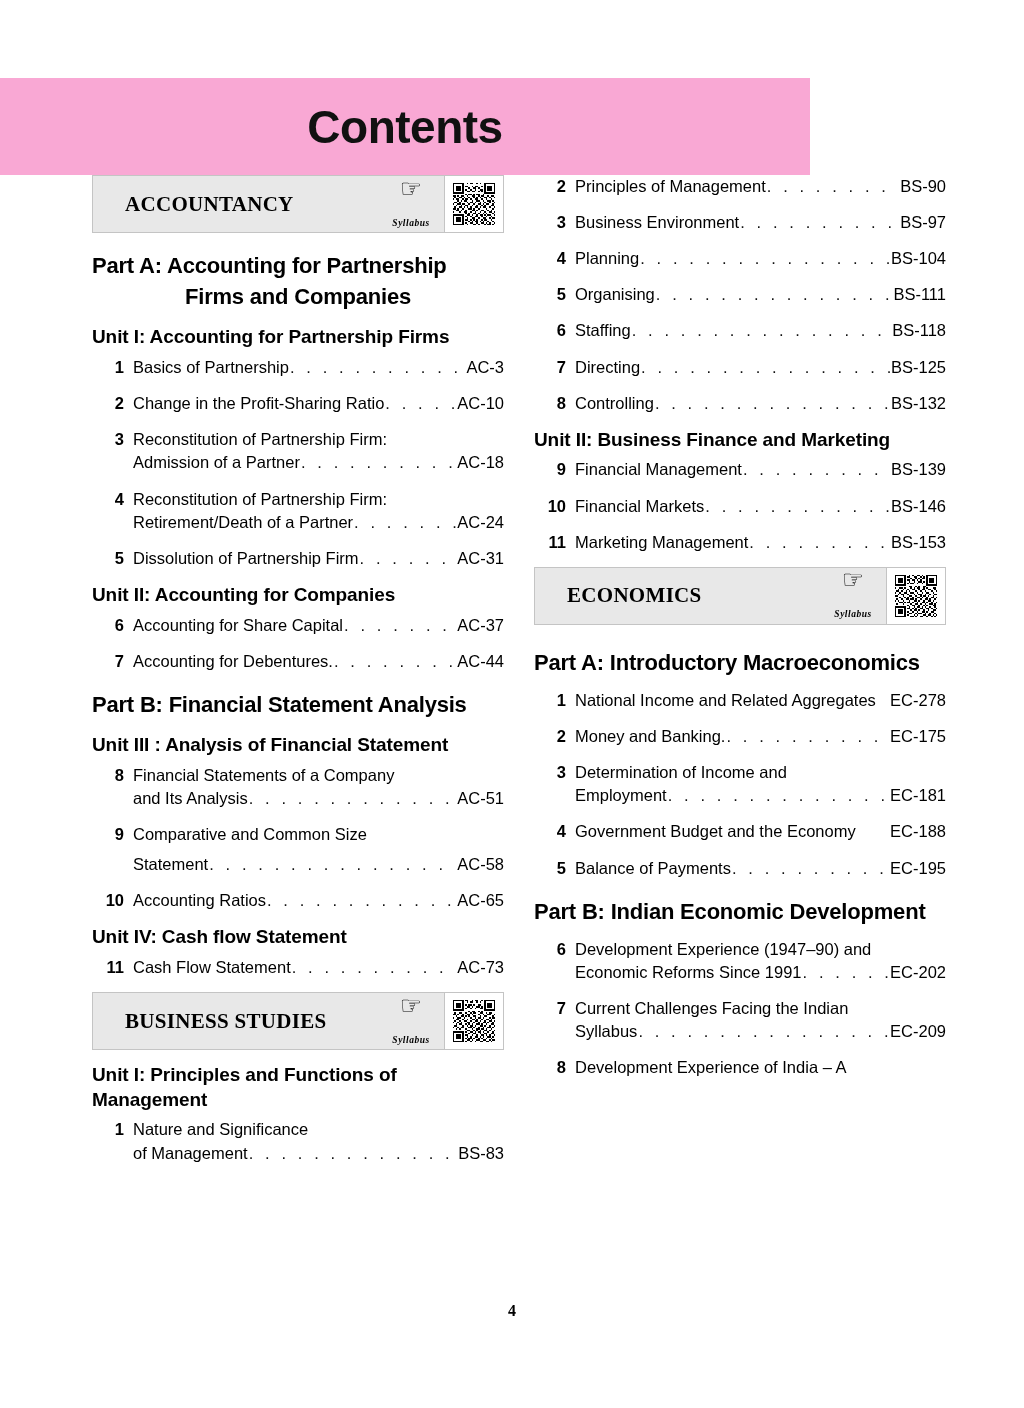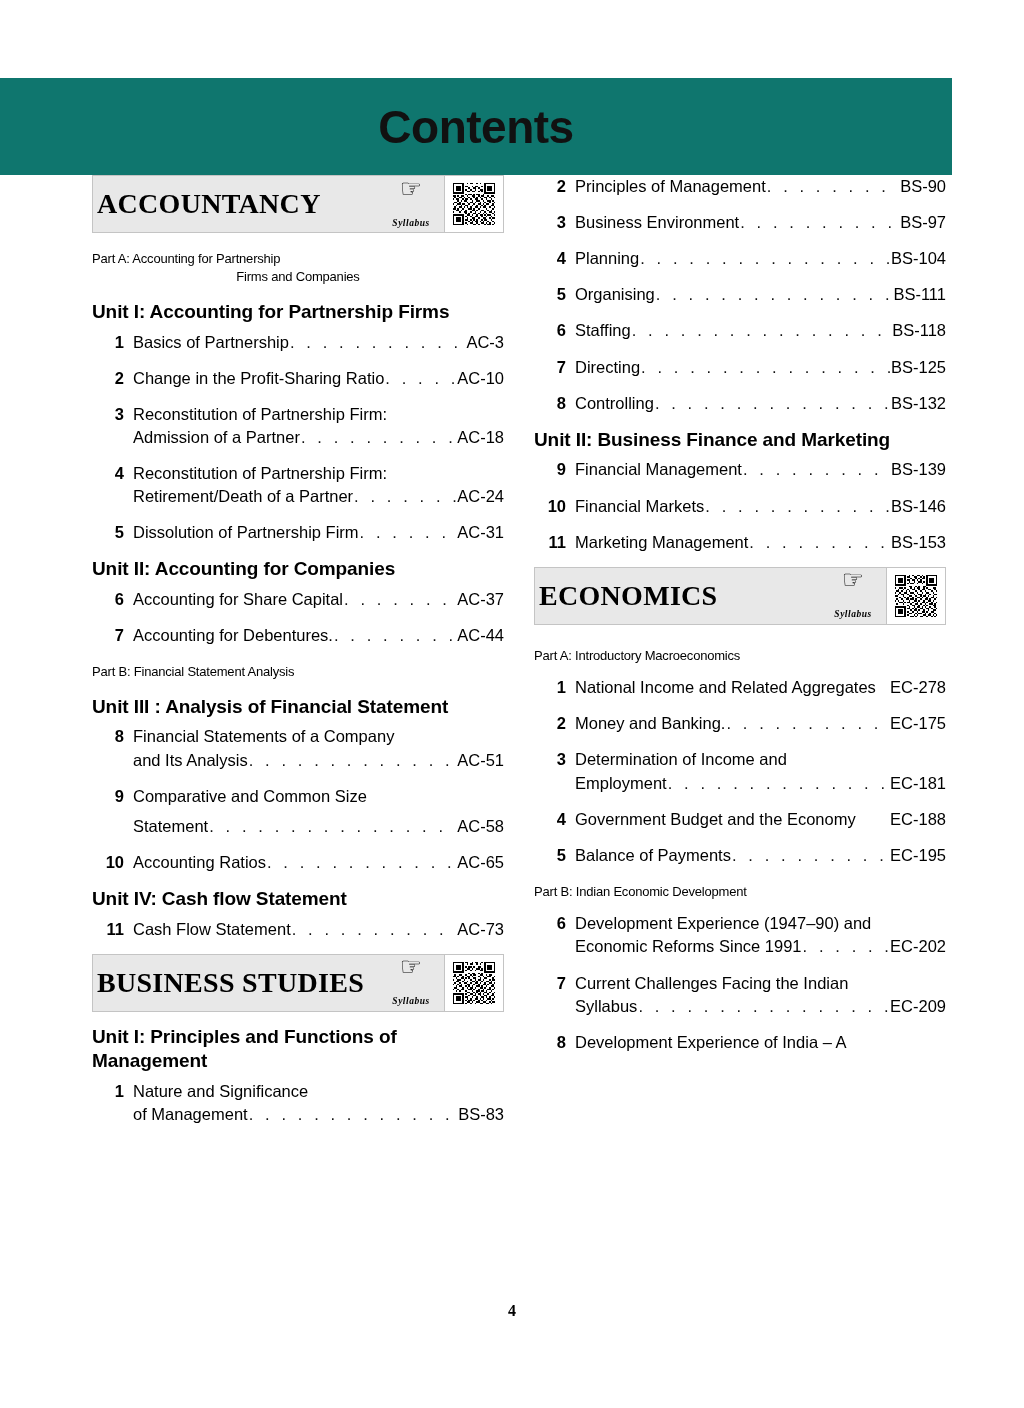--- a/index.html
+++ b/index.html
@@ -14,23 +14,23 @@
     font-family: "Liberation Sans", sans-serif;
     color: #000000;
     overflow: hidden;
   }
 
   
   .header-band {
     position: absolute;
     left: 0;
     top: 78px;
-    width: 952px;
+    width: 810px;
     height: 97px;
-    background: #0f766e;
+    background: #f9a8d4;
     display: flex;
     align-items: center;
     justify-content: center;
   }
   .header-title {
     font-size: 46px;
     font-weight: bold;
     letter-spacing: -0.5px;
     line-height: 1;
     color: #111111;
@@ -65,23 +65,23 @@
     background: #e8e8e8;
     border: 1px solid #c4c4c4;
     height: 58px;
     box-sizing: border-box;
     margin-bottom: 6px;
   }
   .subject-name {
     flex: 1 1 auto;
     display: flex;
     align-items: center;
-    padding-left: 4px;
+    padding-left: 32px;
     font-family: "Liberation Serif", serif;
-    font-size: 28px;
+    font-size: 21px;
     font-weight: bold;
     letter-spacing: 0.3px;
   }
   .syllabus-mark {
     flex: 0 0 auto;
     width: 66px;
     display: flex;
     flex-direction: column;
     align-items: center;
     justify-content: center;
@@ -107,22 +107,22 @@
     background: #ffffff;
     border-left: 1px solid #c4c4c4;
     display: flex;
     align-items: center;
     justify-content: center;
   }
   .qr-panel svg { display: block; }
 
   
   .part-heading {
-    font-size: 13px;
-    font-weight: normal;
+    font-size: 22px;
+    font-weight: bold;
     line-height: 1.42;
     margin: 17px 0 11px 0;
     letter-spacing: -0.2px;
   }
   .part-heading .line2 {
     display: block;
     text-align: center;
   }
   .part-heading.tight { margin-top: 22px; }
 

